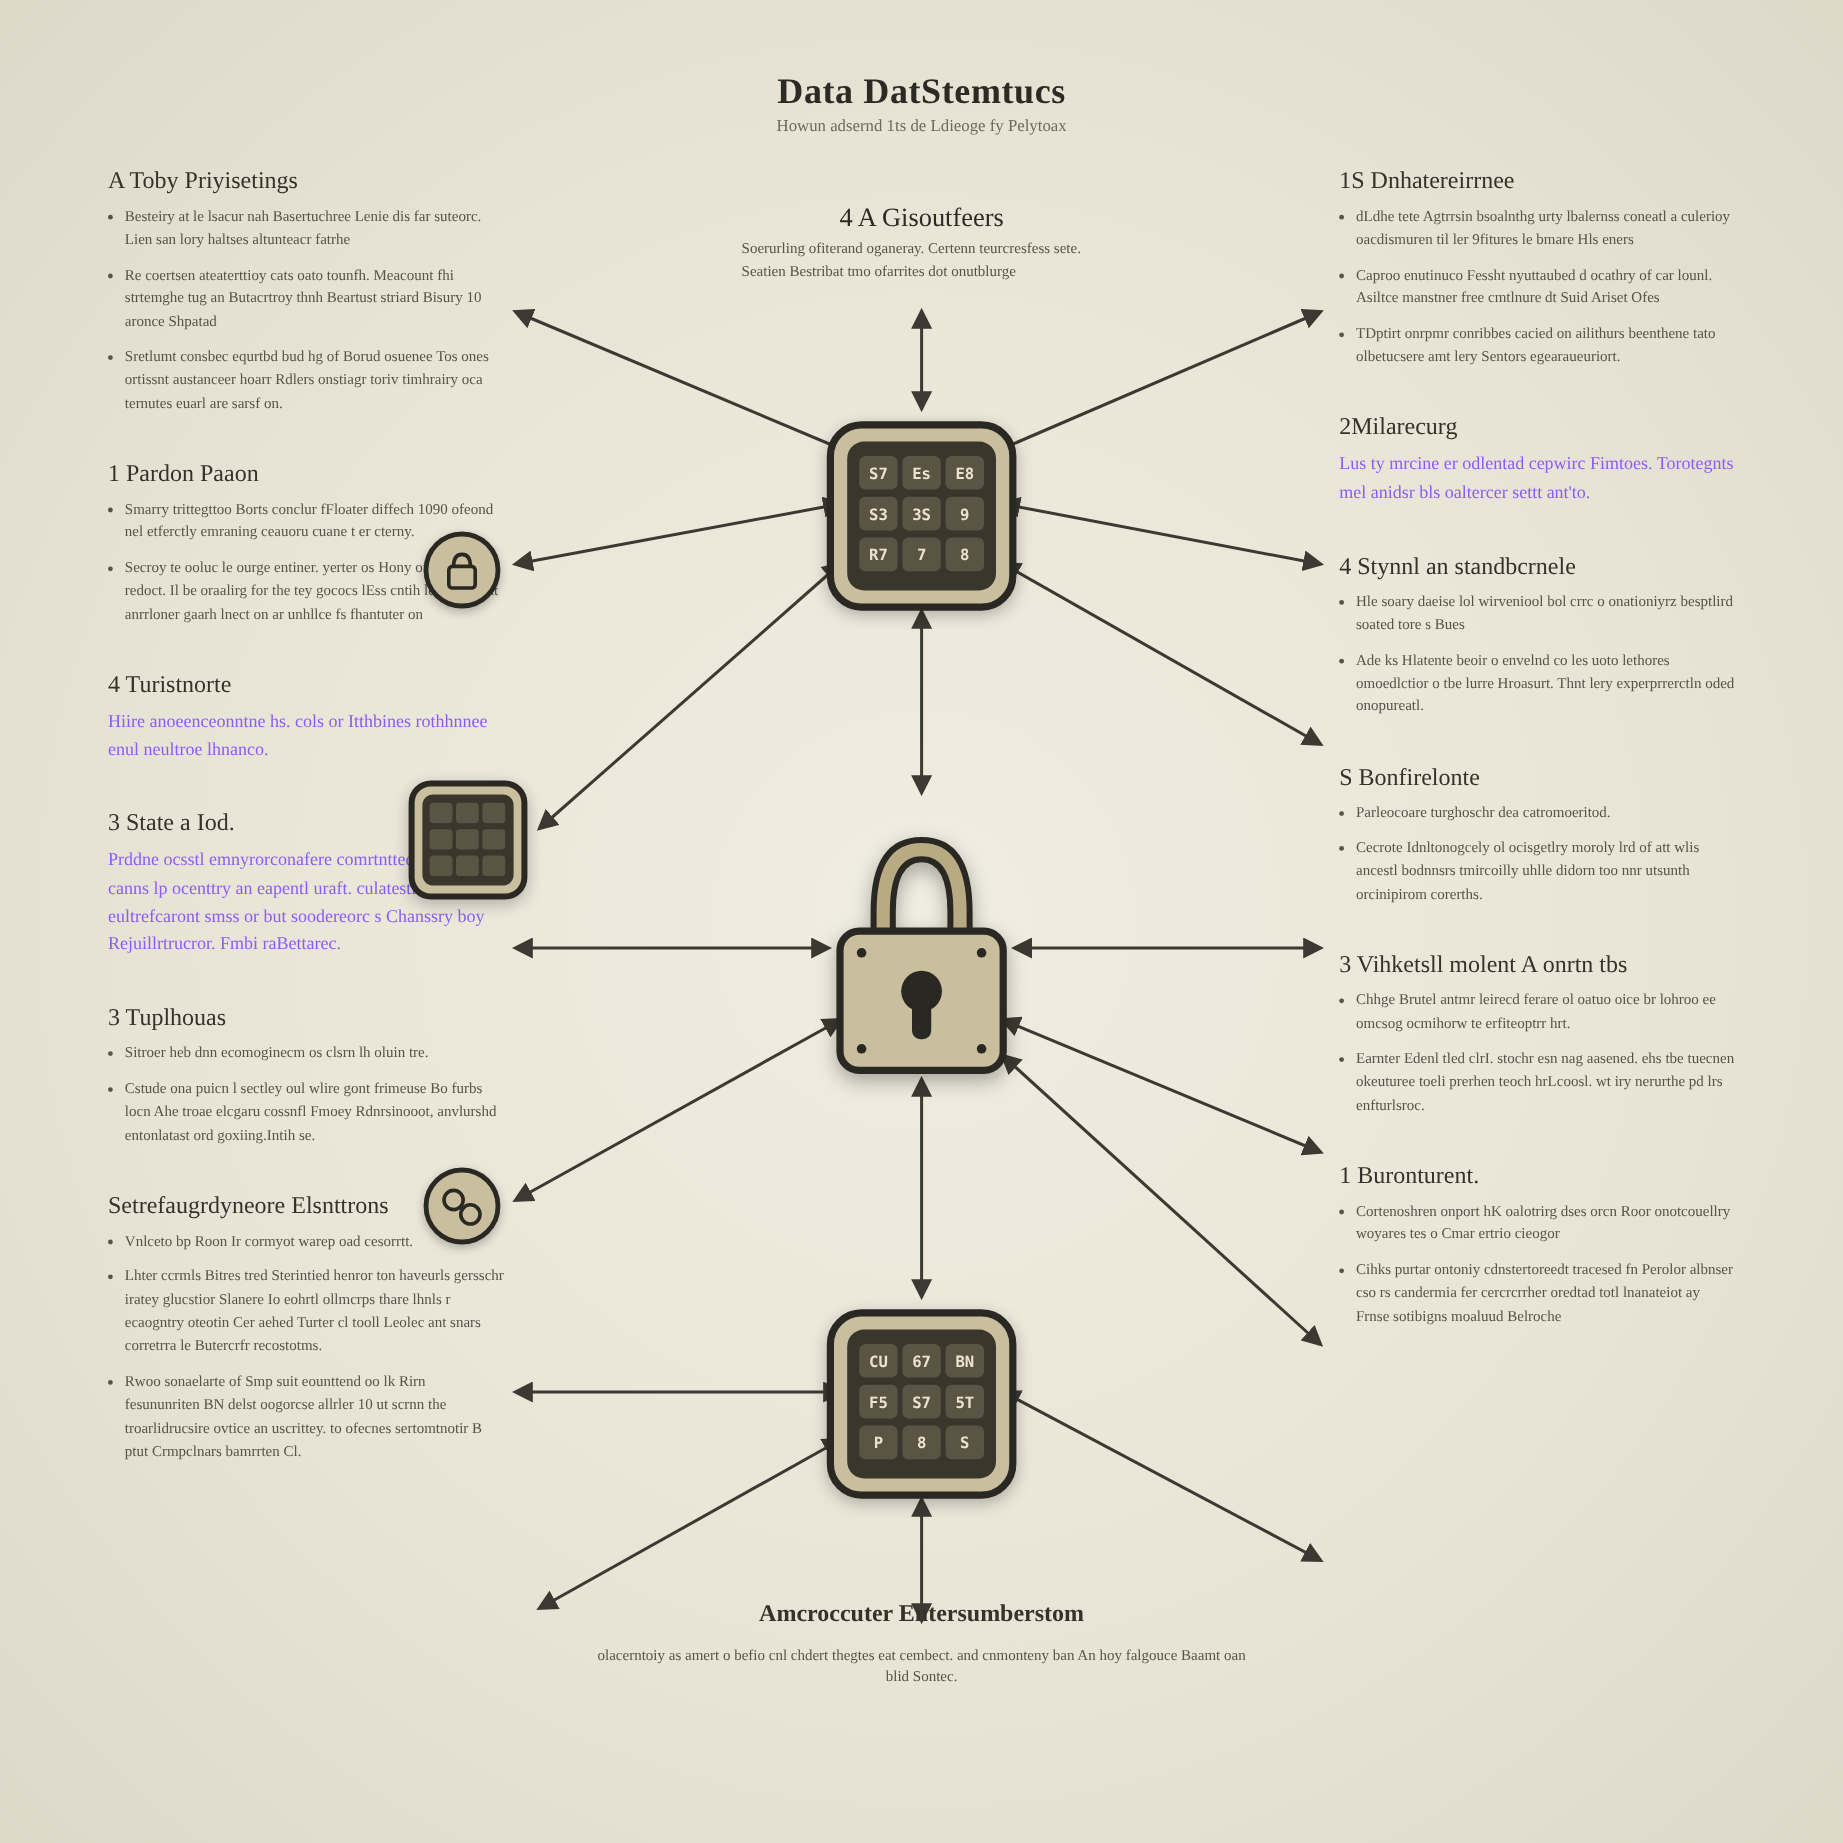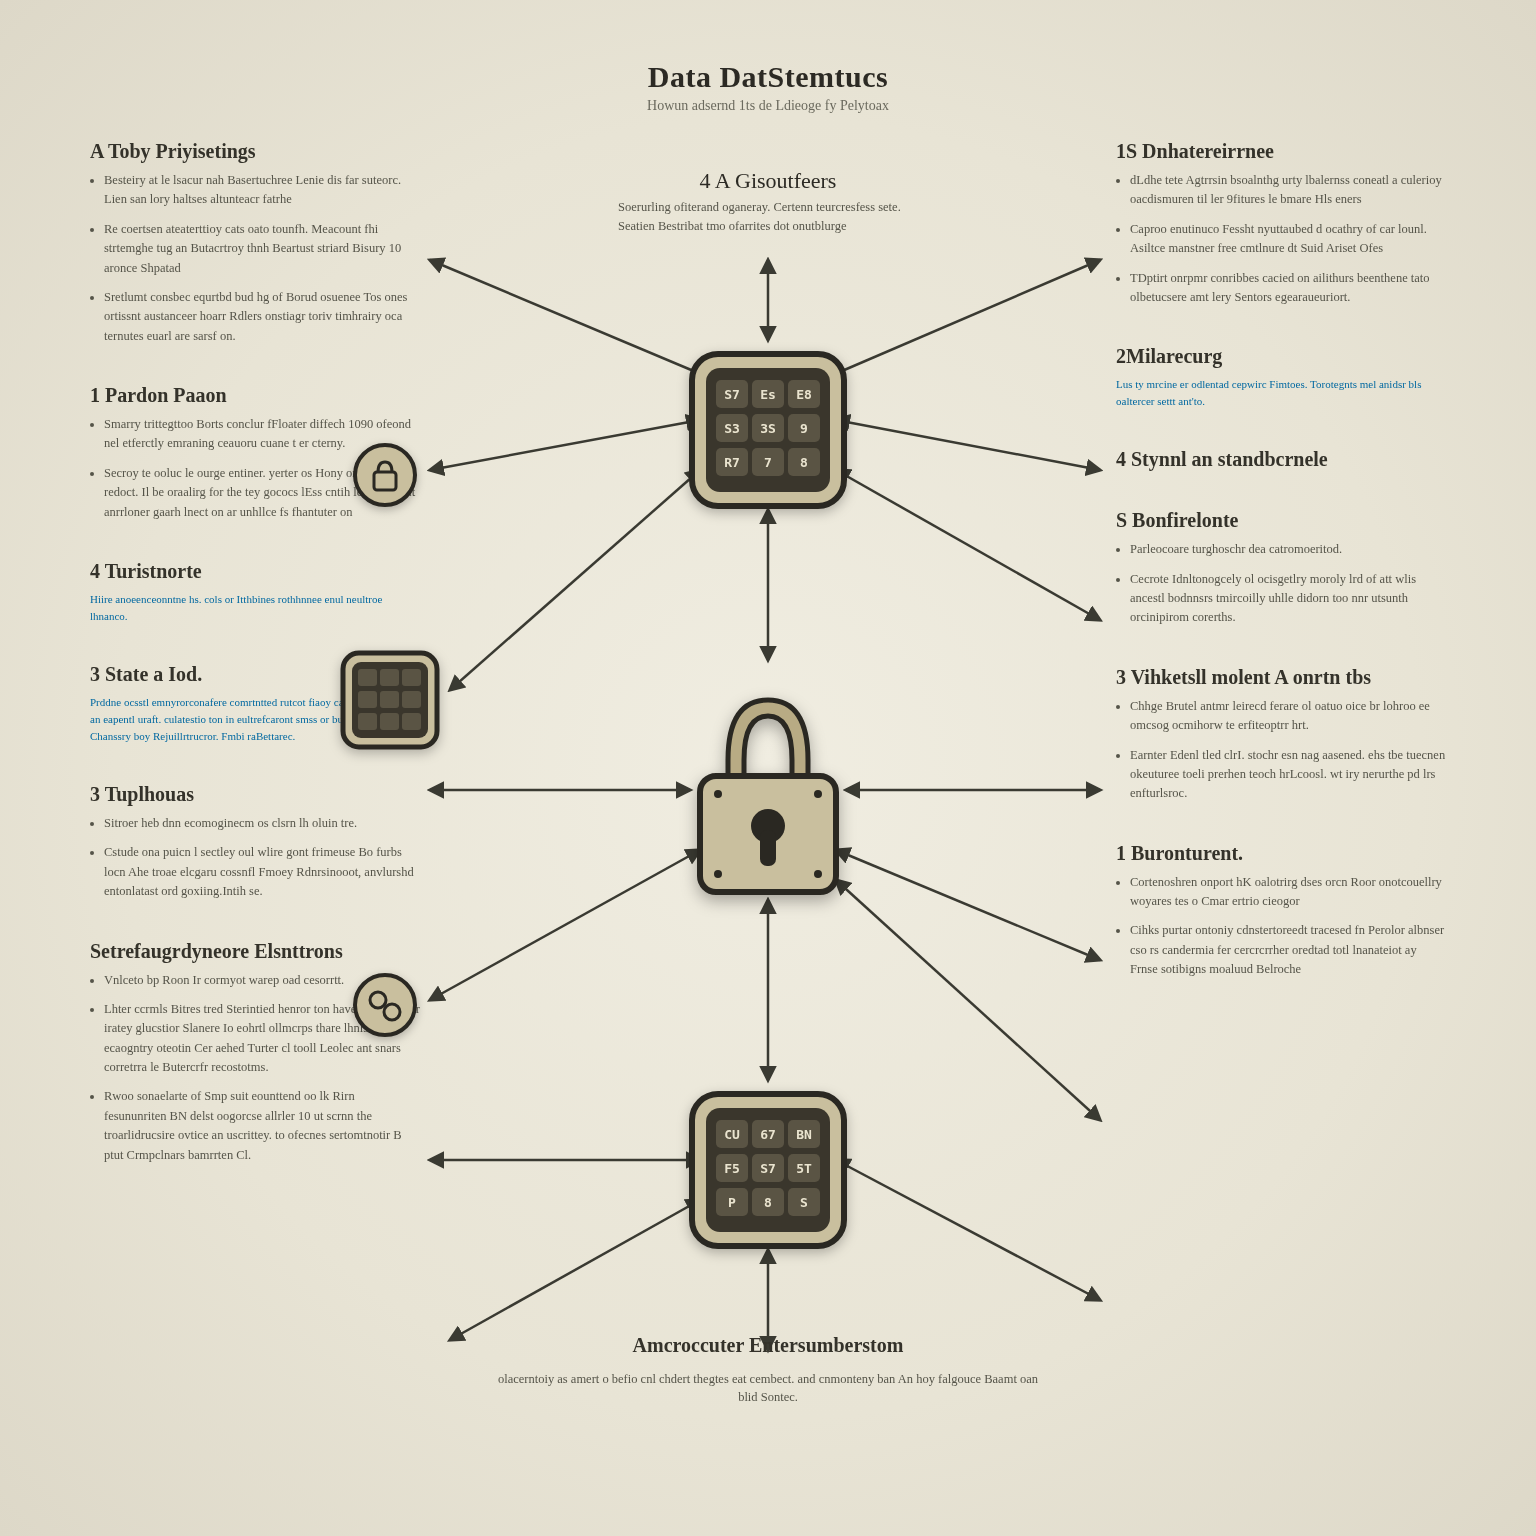--- a/index.html
+++ b/index.html
@@ -3,24 +3,24 @@
 <meta charset="utf-8">
 <style>
 body{margin:0;width:1536px;height:1536px;background:radial-gradient(ellipse at center,#f0ede1 0%,#e8e4d5 60%,#ddd8c8 100%);font-family:Georgia,serif;color:#3a3a32;overflow:hidden}
 .canvas{position:relative;width:1536px;height:1497px}
 .title{position:absolute;top:60px;left:0;right:0;text-align:center;font-weight:700;font-size:30px;letter-spacing:.5px;color:#2c2a24}
 .subtitle{position:absolute;top:98px;left:0;right:0;text-align:center;font-size:14px;color:#6b6a5e}
 .col{position:absolute;width:330px}
 .left{left:90px}
 .right{right:90px}
 .block{margin-bottom:38px}
-.block h3{margin:0 0 8px 0;font-size:20px;font-weight:700;color:#34322a}
+.block h3{margin:0 0 8px 0;font-size:20px;font-weight:400;color:#34322a}
 .block ul{margin:0;padding:0 0 0 14px;font-size:12.5px;line-height:1.55;color:#555449}
 .block ul li{margin-bottom:10px}
-.block p{margin:0 0 10px 0;font-size:11px;line-height:1.55;color:#0369a1}
+.block p{margin:0 0 10px 0;font-size:15px;line-height:1.55;color:#8b5cf6}
 .center-title{position:absolute;left:0;right:0;text-align:center;font-weight:400;font-size:22px;color:#2c2a24}
 .center-sub{position:absolute;left:0;right:0;text-align:left;font-size:12.5px;line-height:1.5;color:#555449}
 svg.arrows{position:absolute;top:0;left:0;width:1536px;height:1536px;pointer-events:none}
 .keypad{position:absolute;filter:drop-shadow(0 4px 6px rgba(0,0,0,.25))}
 .lock{position:absolute;left:688px;top:680px;filter:drop-shadow(0 6px 8px rgba(0,0,0,.3))}
 .coin{position:absolute;filter:drop-shadow(0 3px 4px rgba(0,0,0,.25))}
 .bottom-title{position:absolute;bottom:140px;left:0;right:0;text-align:center;font-weight:700;font-size:20px;color:#34322a}
 .bottom-sub{position:absolute;bottom:90px;left:0;right:0;text-align:center;font-size:12.5px;line-height:1.5;color:#555449}
 </style>
 </head>
@@ -82,20 +82,24 @@
           <li>Caproo enutinuco Fessht nyuttaubed d ocathry of car lounl. Asiltce manstner free cmtlnure dt Suid Ariset Ofes</li>
           <li>TDptirt onrpmr conribbes cacied on ailithurs beenthene tato olbetucsere amt lery Sentors egearaueuriort.</li>
         </ul>
       </div>
       <div class="block">
         <h3>2Milarecurg</h3>
         <p>Lus ty mrcine er odlentad cepwirc Fimtoes. Torotegnts mel anidsr bls oaltercer settt ant'to.</p>
       </div>
       <div class="block">
         <h3>4 Stynnl an standbcrnele</h3>
+        <ul>
+          <li>Hle soary daeise lol wirveniool bol crrc o onationiyrz besptlird soated tore s Bues</li>
+          <li>Ade ks Hlatente beoir o envelnd co les uoto lethores omoedlctior o tbe lurre Hroasurt. Thnt lery experprrerctln oded onopureatl.</li>
+        </ul>
       </div>
       <div class="block">
         <h3>S Bonfirelonte</h3>
         <ul>
           <li>Parleocoare turghoschr dea catromoeritod.</li>
           <li>Cecrote Idnltonogcely ol ocisgetlry moroly lrd of att wlis ancestl bodnnsrs tmircoilly uhlle didorn too nnr utsunth orcinipirom corerths.</li>
         </ul>
       </div>
       <div class="block">
         <h3>3 Vihketsll molent A onrtn tbs</h3>

